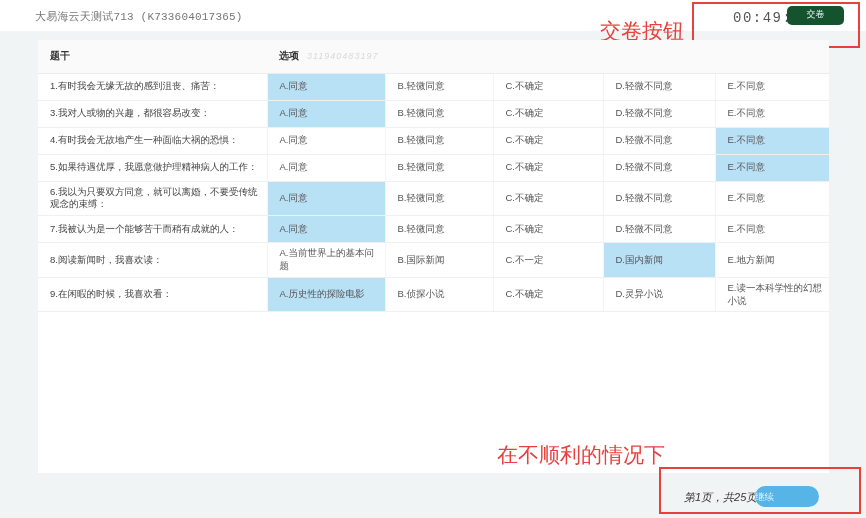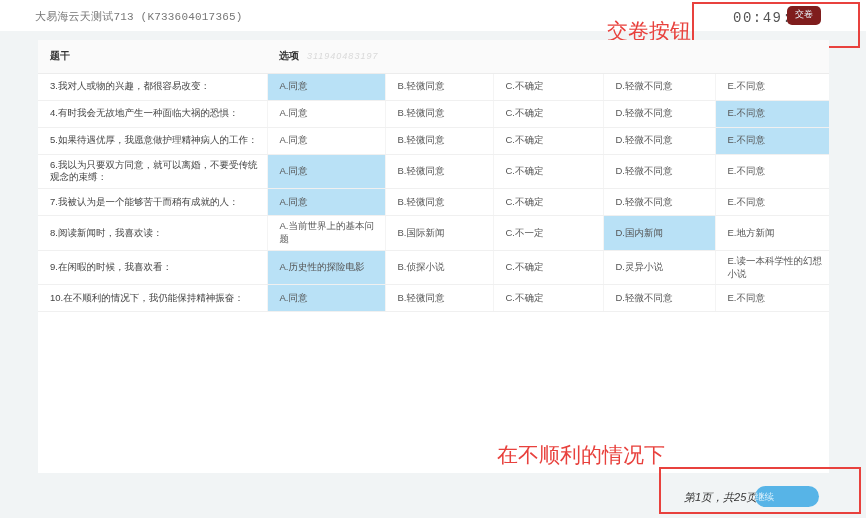--- a/index.html
+++ b/index.html
@@ -24,35 +24,35 @@
   .exam-title {
     position:absolute; left:390px; top:8px;
     font-size:11.5px; font-weight:bold; color:#222;
   }
   .timer {
     position:absolute; left:733px; top:10px;
     font-size:14px; color:#555; letter-spacing:1.5px;
   }
   .submit-btn {
     position:absolute; left:787px; top:6px;
-    width:34px; height:19px;
-    background:#7f1d1d; color:#eaf6fd;
+    width:57px; height:19px;
+    background:#14532d; color:#eaf6fd;
     border:none; border-radius:5px;
     font-size:9px; line-height:19px; text-align:center;
     font-family:inherit; cursor:pointer;
   }
 
   
   .anno-box-top {
     position:absolute; left:692px; top:2px; width:168px; height:46px;
     border:2px solid #e8413d; pointer-events:none;
   }
   .anno-text-top {
     position:absolute; left:600px; top:17px;
-    font-size:21px; color:#e8413d; font-weight:500;margin-left:7px;
+    font-size:21px; color:#e8413d; font-weight:500;
   }
 
   
   .card {
     position:absolute; left:38px; top:40px; width:791px; height:433px;
     background:#ffffff;
   }
   table.answers { border-collapse:collapse; table-layout:fixed; width:791px; }
   table.answers col.c-q { width:229px; }
   table.answers col.c-a { width:118px; }
@@ -126,20 +126,28 @@
     <thead>
       <tr>
         <th>题干</th>
         <th colspan="5">
           <span>选项</span><span class="watermark">311940483197</span>
         </th>
       </tr>
     </thead>
     <tbody>
         <tr>
+          <td class="q">1.有时我会无缘无故的感到沮丧、痛苦：</td>
+          <td class="sel">A.同意</td>
+          <td>B.轻微同意</td>
+          <td>C.不确定</td>
+          <td>D.轻微不同意</td>
+          <td>E.不同意</td>
+        </tr>
+        <tr>
           <td class="q">3.我对人或物的兴趣，都很容易改变：</td>
           <td class="sel">A.同意</td>
           <td>B.轻微同意</td>
           <td>C.不确定</td>
           <td>D.轻微不同意</td>
           <td>E.不同意</td>
         </tr>
         <tr>
           <td class="q">4.有时我会无故地产生一种面临大祸的恐惧：</td>
           <td>A.同意</td>
@@ -181,28 +189,20 @@
           <td>E.地方新闻</td>
         </tr>
         <tr>
           <td class="q">9.在闲暇的时候，我喜欢看：</td>
           <td class="sel">A.历史性的探险电影</td>
           <td>B.侦探小说</td>
           <td>C.不确定</td>
           <td>D.灵异小说</td>
           <td>E.读一本科学性的幻想小说</td>
         </tr>
-        <tr>
-          <td class="q">10.在不顺利的情况下，我仍能保持精神振奋：</td>
-          <td class="sel">A.同意</td>
-          <td>B.轻微同意</td>
-          <td>C.不确定</td>
-          <td>D.轻微不同意</td>
-          <td>E.不同意</td>
-        </tr>
       </tbody>
   </table>
 </div>
 
 <div class="anno-text-bottom">在不顺利的情况下</div>
 <div class="anno-box-bottom"></div>
 
 <div class="pagination">第1页，共25页</div>
 <button class="continue-btn">继续</button>
 

